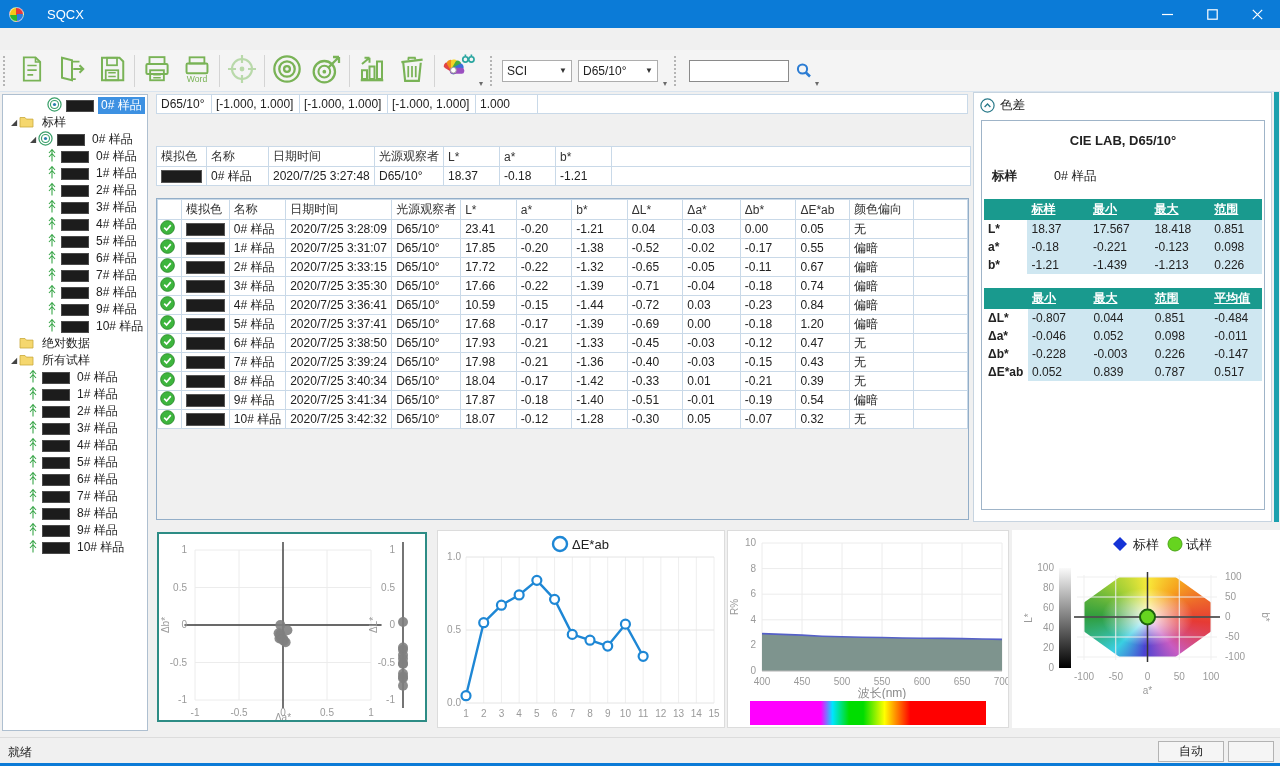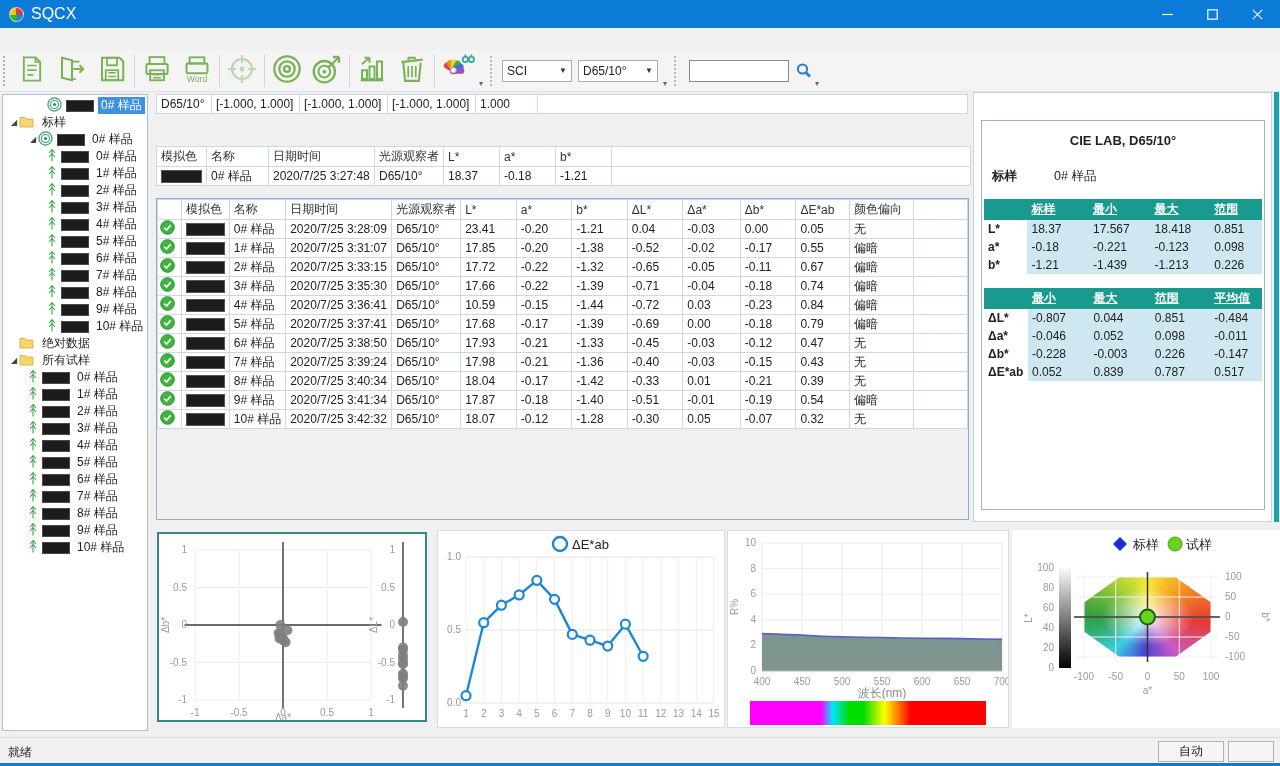--- a/index.html
+++ b/index.html
@@ -4,21 +4,21 @@
 <style>
   * { margin:0; padding:0; box-sizing:border-box; }
   html,body { width:1280px; height:766px; }
   body { font-family:"Liberation Sans","DejaVu Sans",sans-serif; font-size:12px; color:#222; background:#f0f0f0; overflow:hidden; }
   .app { position:relative; width:1280px; height:766px; background:#f0f0f0; }
 
   
   .titlebar { position:absolute; left:0; top:0; width:1280px; height:28px; background:#0b7bd7; color:#fff; display:flex; align-items:center; }
   .titlebar .logo { width:15px; height:15px; border-radius:50%; margin:0 7px 0 9px;
      background:conic-gradient(#e4393c 0 90deg,#2a7de1 90deg 180deg,#2db52d 180deg 270deg,#f5c518 270deg 360deg); border:1px solid rgba(255,255,255,.6);}
-  .titlebar .title { font-size:16px; }
+  .titlebar .title { font-size:13px;margin-left:16px; }
   .win-btns { margin-left:auto; display:flex; height:28px; }
   .win-btn { width:45px; height:28px; display:flex; align-items:center; justify-content:center; color:#fff; cursor:pointer; }
   .win-btn svg { display:block; }
 
   
   .menubar { position:absolute; left:0; top:28px; width:1280px; height:22px; background:#f0f0f0; display:flex; align-items:center; padding-left:6px; border-bottom:1px solid #e3e3e3;}
   .menu-item { padding:2px 9px; font-size:12.5px; color:#1a1a1a; cursor:default; }
   .menu-item.disabled { color:#9b9b9b; }
 
   
@@ -673,21 +673,21 @@
               </td>
   <td>5# 样品</td>
               <td>2020/7/25 3:37:41</td>
               <td>D65/10°</td>
               <td>17.68</td>
               <td>-0.17</td>
               <td>-1.39</td>
   <td>-0.69</td>
               <td>0.00</td>
               <td>-0.18</td>
-              <td>0.79</td>
+              <td>1.20</td>
               <td>偏暗</td>
               <td></td>
             </tr>
             <tr>
   <td style="padding:0 2px"><span><svg width="15" height="15" viewBox="0 0 16 16">
                     <circle cx="8" cy="8" r="7.3" fill="#3db53d" stroke="#2c8c2c"></circle>
                     <path d="M4.5 8.2 L7 10.7 L11.5 5.5" fill="none" stroke="#fff" stroke-width="1.8"></path>
                   </svg></span></td>
   <td>
                 <div class="cell-swatch"></div>
@@ -787,20 +787,27 @@
               <td>-0.07</td>
               <td>0.32</td>
               <td>无</td>
               <td></td>
             </tr>
           </tbody>
         </table>
       </div>
 
     <div class="right-panel">
+      <div class="rp-header">
+        <svg width="15" height="15" viewBox="0 0 15 15">
+            <circle cx="7.5" cy="7.5" r="6.6" fill="none" stroke="#2a7a8a" stroke-width="1.2"></circle>
+            <path d="M4.6 9 L7.5 6 L10.4 9" fill="none" stroke="#2a7a8a" stroke-width="1.3"></path>
+          </svg>
+        <span>色差</span>
+      </div>
       <div class="rp-card">
         <div class="rp-title">CIE LAB, D65/10°</div>
         <div class="rp-standard">
           <span class="k">标样</span>
           <span>0# 样品</span>
         </div>
         <div id="rpLab">
             <table class="rp">
               <colgroup>
                 <col style="width:44px">

